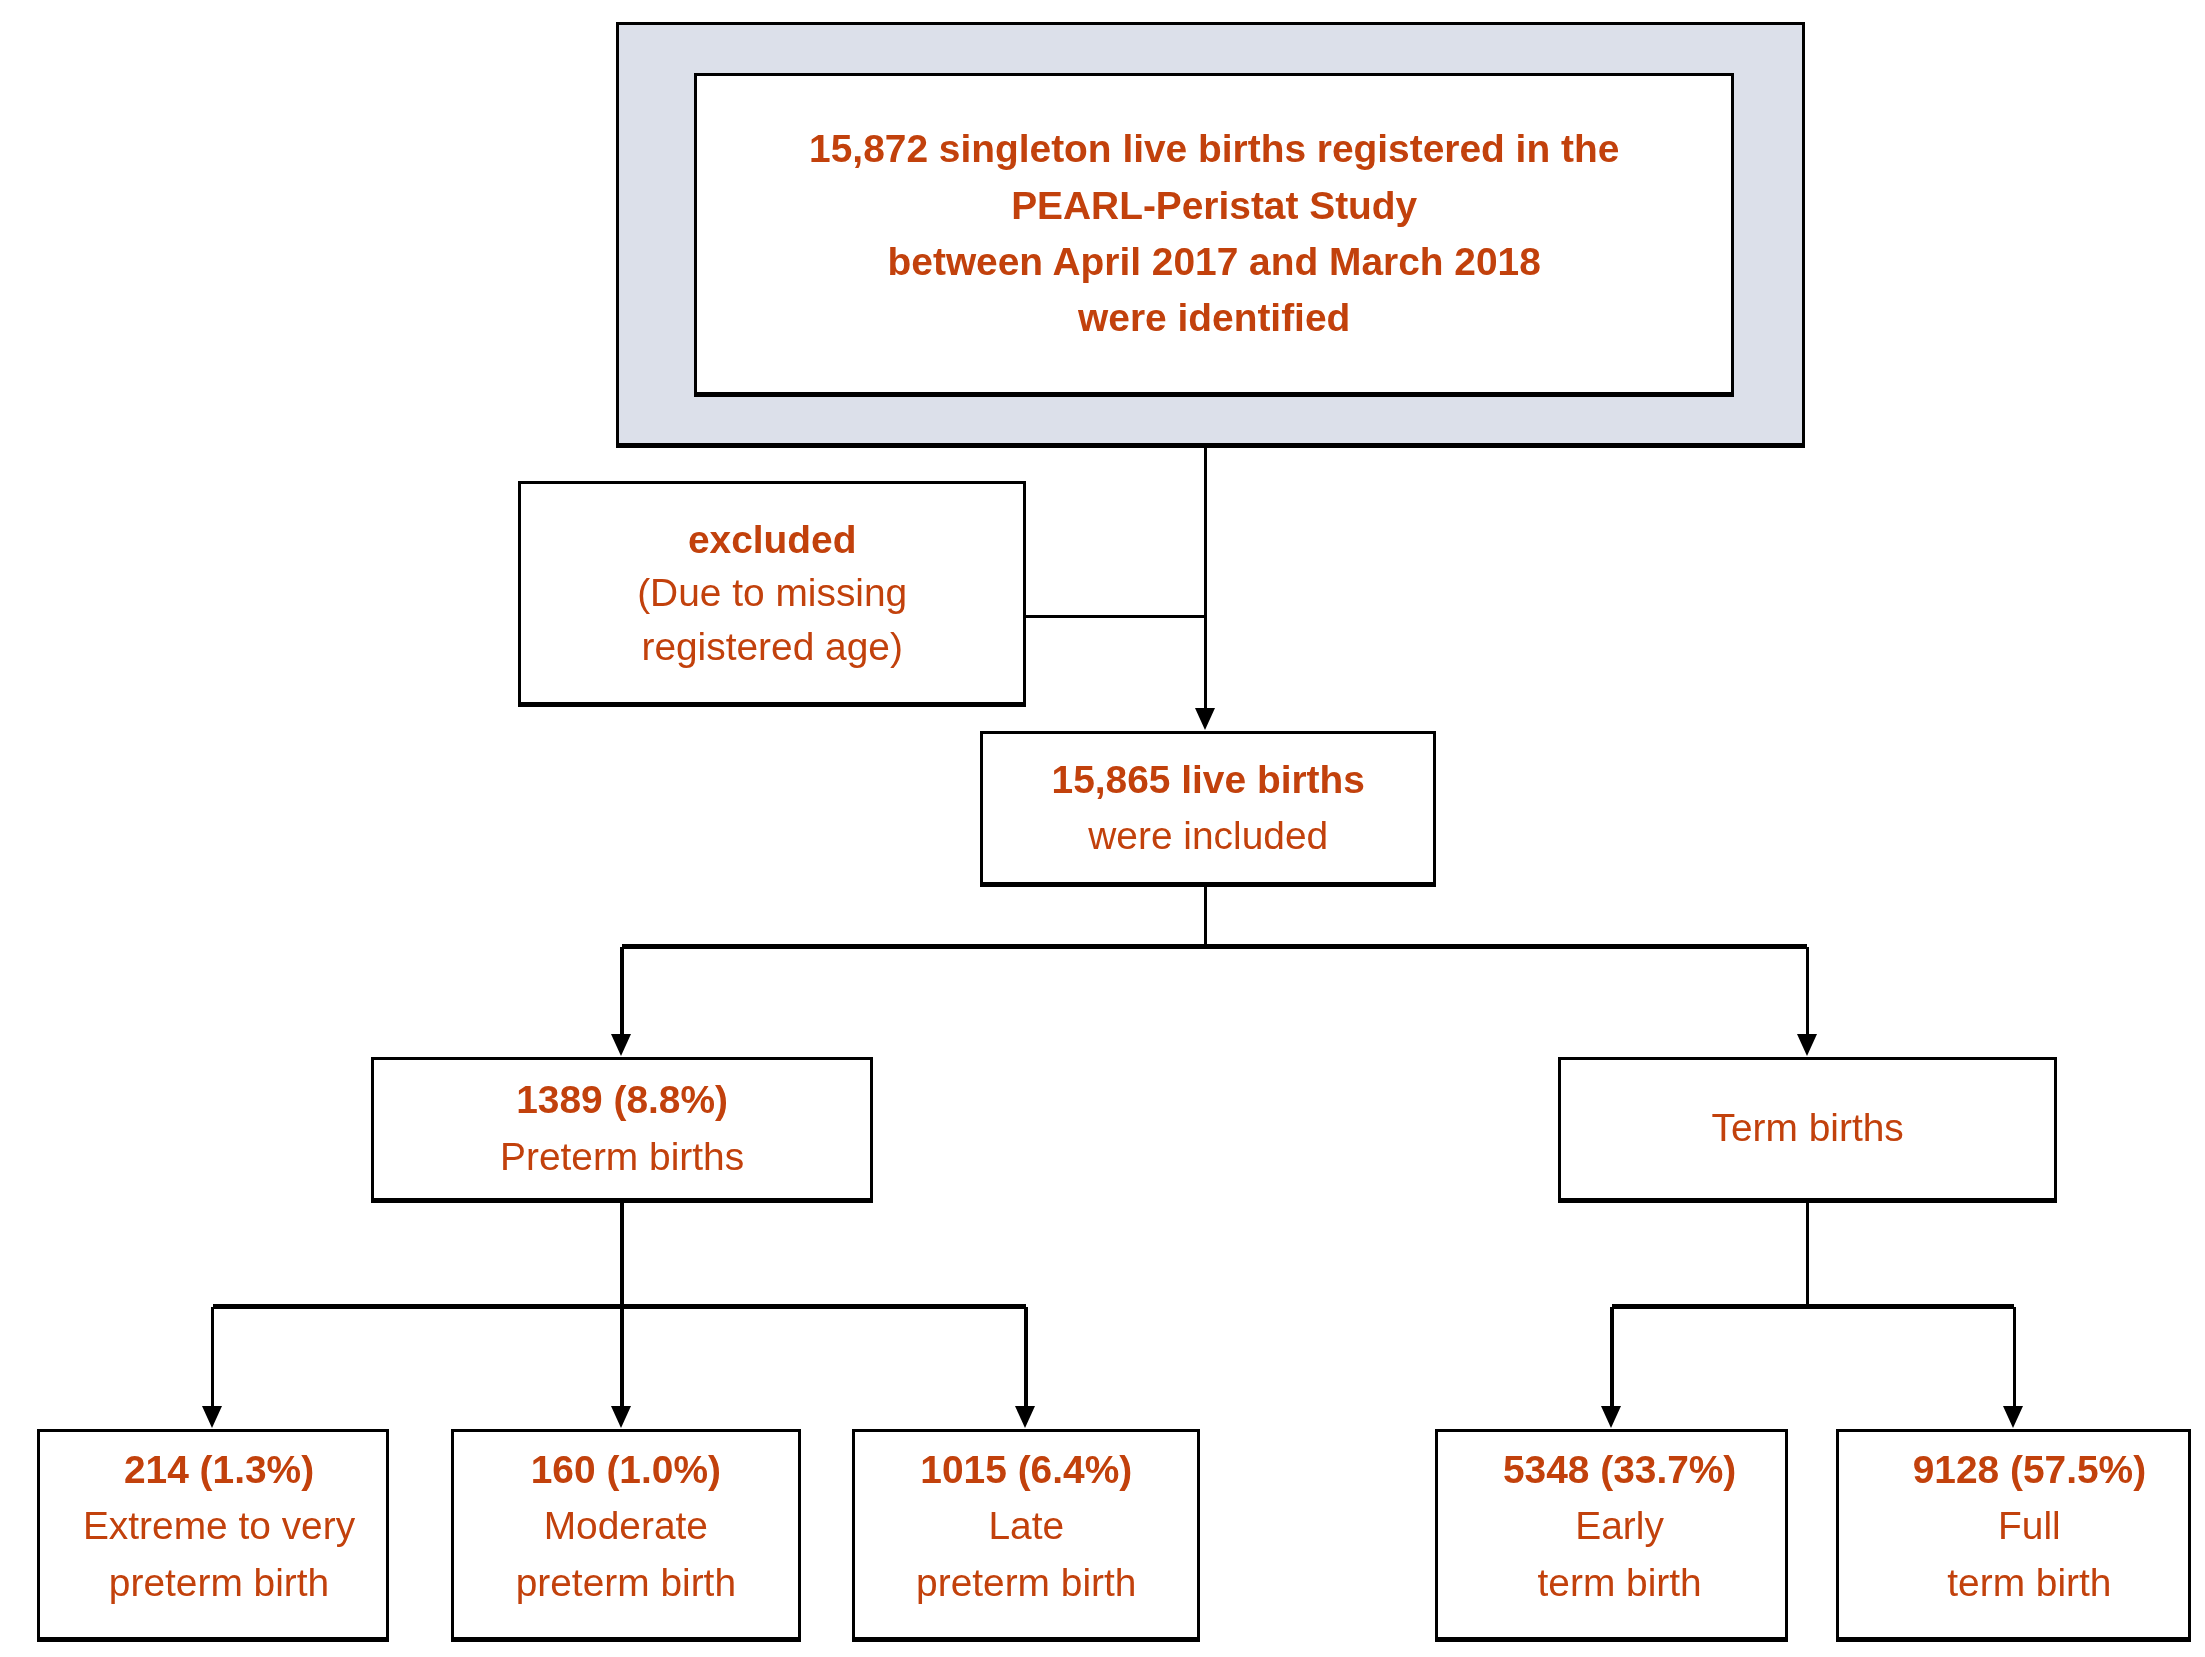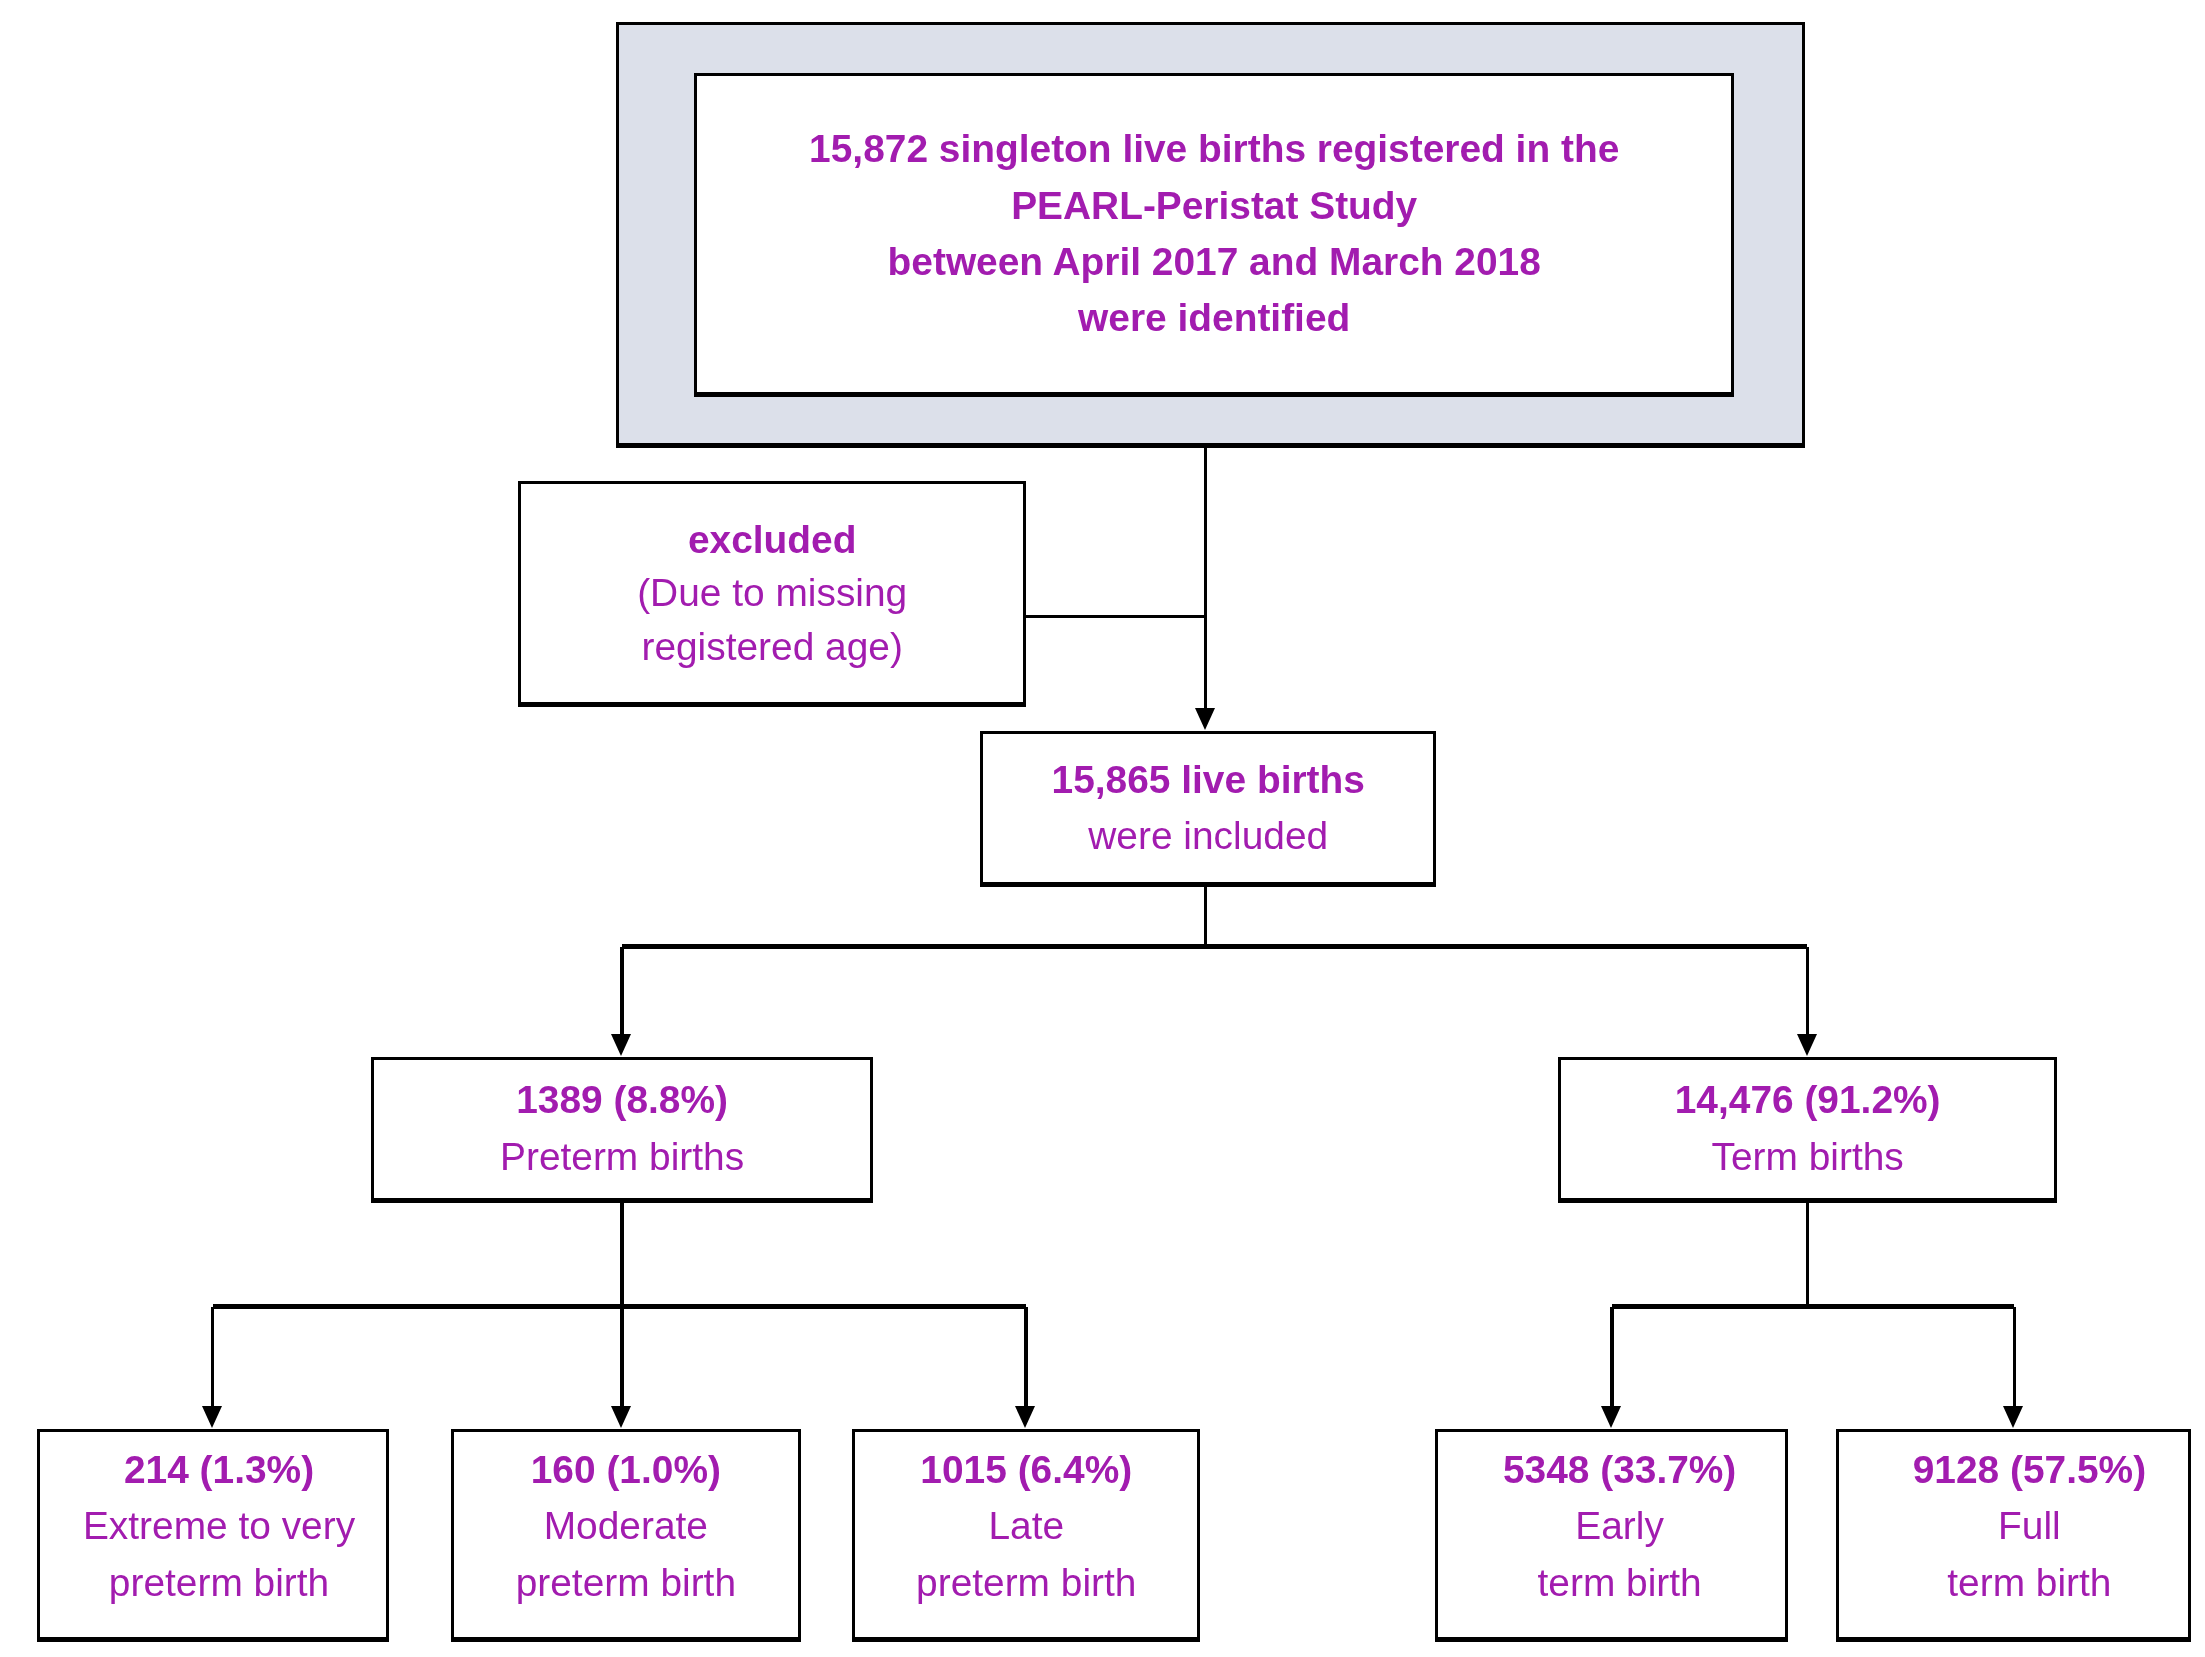--- a/index.html
+++ b/index.html
@@ -3,21 +3,21 @@
 <meta charset="utf-8">
 <style>
   html { font-size: calc(100vw / 40.79); }
   html, body { margin: 0; padding: 0; background: #ffffff; }
   .stage {
     position: relative;
     width: 40.79rem;
     height: 30.66rem;
     background: #ffffff;
     font-family: "Liberation Sans", "DejaVu Sans", sans-serif;
-    color: #a21caf;
+    color: #c2410c;
   }
   .box {
     position: absolute;
     background: #ffffff;
     border: 0.06rem solid #000;
     border-bottom-width: 0.11rem;
     display: flex;
     flex-direction: column;
     align-items: center;
     justify-content: center;
@@ -70,21 +70,20 @@
     <div class="line b">15,865 live births</div>
     <div class="line">were included</div>
   </div>
 
   <div class="box" style="left:6.87rem; top:19.57rem; width:9.30rem; height:2.70rem;">
     <div class="line b">1389 (8.8%)</div>
     <div class="line">Preterm births</div>
   </div>
 
   <div class="box" style="left:28.85rem; top:19.57rem; width:9.25rem; height:2.70rem;">
-    <div class="line b">14,476 (91.2%)</div>
     <div class="line">Term births</div>
   </div>
 
   <div class="box" style="left:0.69rem; top:26.46rem; width:6.51rem; height:3.95rem; padding-bottom:0.30rem;padding-left:12px;">
     <div class="line b">214 (1.3%)</div>
     <div class="line">Extreme to very</div>
     <div class="line">preterm birth</div>
   </div>
 
   <div class="box" style="left:8.35rem; top:26.46rem; width:6.48rem; height:3.95rem; padding-bottom:0.30rem;text-align:right;">

